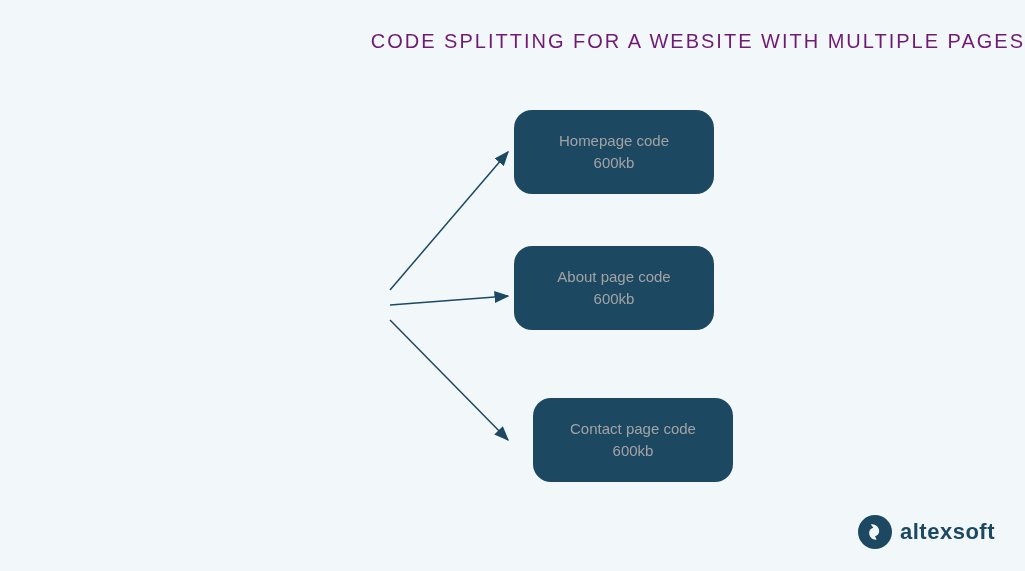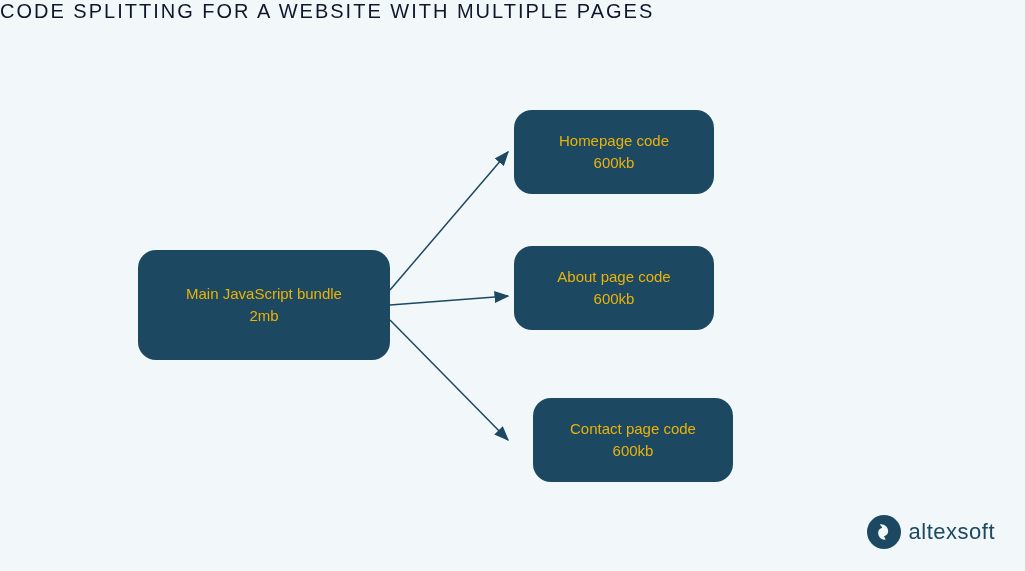--- a/index.html
+++ b/index.html
@@ -5,37 +5,38 @@
     * { margin: 0; padding: 0; box-sizing: border-box; }
     body {
       width: 1025px;
       height: 571px;
       background: #f2f7fa;
       font-family: -apple-system, BlinkMacSystemFont, 'Segoe UI', Arial, sans-serif;
       position: relative;
       overflow: hidden;
     }
     .title {
-      text-align: left;
-      color: #0f172a;
+      text-align: right;
+      padding-top: 30px;
+      color: #701a75;
       font-size: 20px;
       font-weight: 400;
       letter-spacing: 2px;
     }
     .diagram {
       position: absolute;
       top: 0;
       left: 0;
       width: 1025px;
       height: 571px;
     }
     .box {
       position: absolute;
       background: #1c4862;
-      color: #eab308;
+      color: #a3a3a3;
       border-radius: 18px;
       display: flex;
       flex-direction: column;
       justify-content: center;
       align-items: center;
       font-size: 15px;
       font-weight: 300;
       line-height: 1.5;
       text-align: center;
     }
@@ -76,21 +77,21 @@
       height: 34px;
       background: #1c4862;
       border-radius: 50%;
       display: flex;
       align-items: center;
       justify-content: center;
     }
     .brand-mark svg { display: block; }
     .brand-text {
       font-size: 22px;
-      font-weight: 400;
+      font-weight: 700;
       letter-spacing: 0.5px;
     }
   </style>
 </head>
 <body>
 
 <div class="title">CODE SPLITTING FOR A WEBSITE WITH MULTIPLE PAGES</div>
 
 <div class="diagram">
 
@@ -98,24 +99,20 @@
     <defs>
       <marker id="arrowhead" markerWidth="10" markerHeight="8" refX="9" refY="4" orient="auto">
         <polygon points="0 0, 10 4, 0 8" fill="#1c4862"></polygon>
       </marker>
     </defs>
     <line x1="390" y1="290" x2="508" y2="152" stroke="#1c4862" stroke-width="1.5" marker-end="url(#arrowhead)"></line>
     <line x1="390" y1="305" x2="508" y2="296" stroke="#1c4862" stroke-width="1.5" marker-end="url(#arrowhead)"></line>
     <line x1="390" y1="320" x2="508" y2="440" stroke="#1c4862" stroke-width="1.5" marker-end="url(#arrowhead)"></line>
   </svg>
 
-  <div class="box main-box">
-    <span>Main JavaScript bundle</span>
-    <span>2mb</span>
-  </div>
 
   <div class="box page-box box-homepage">
     <span>Homepage code</span>
     <span>600kb</span>
   </div>
 
   <div class="box page-box box-about">
     <span>About page code</span>
     <span>600kb</span>
   </div>

